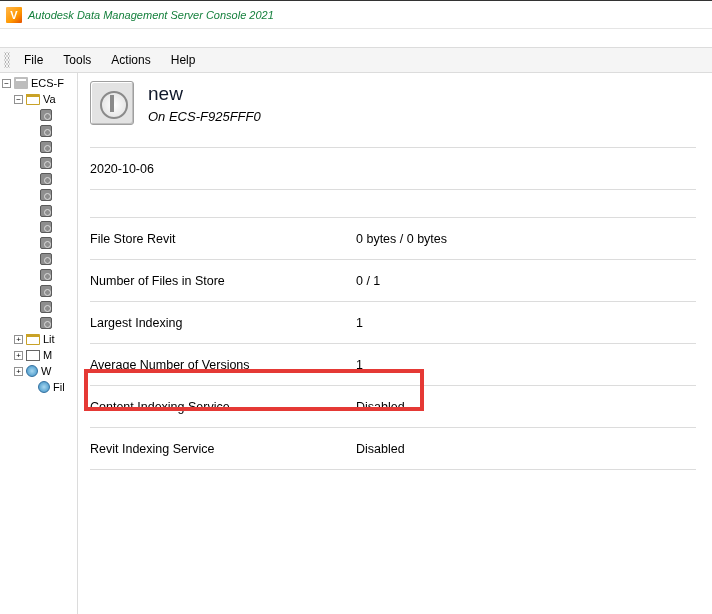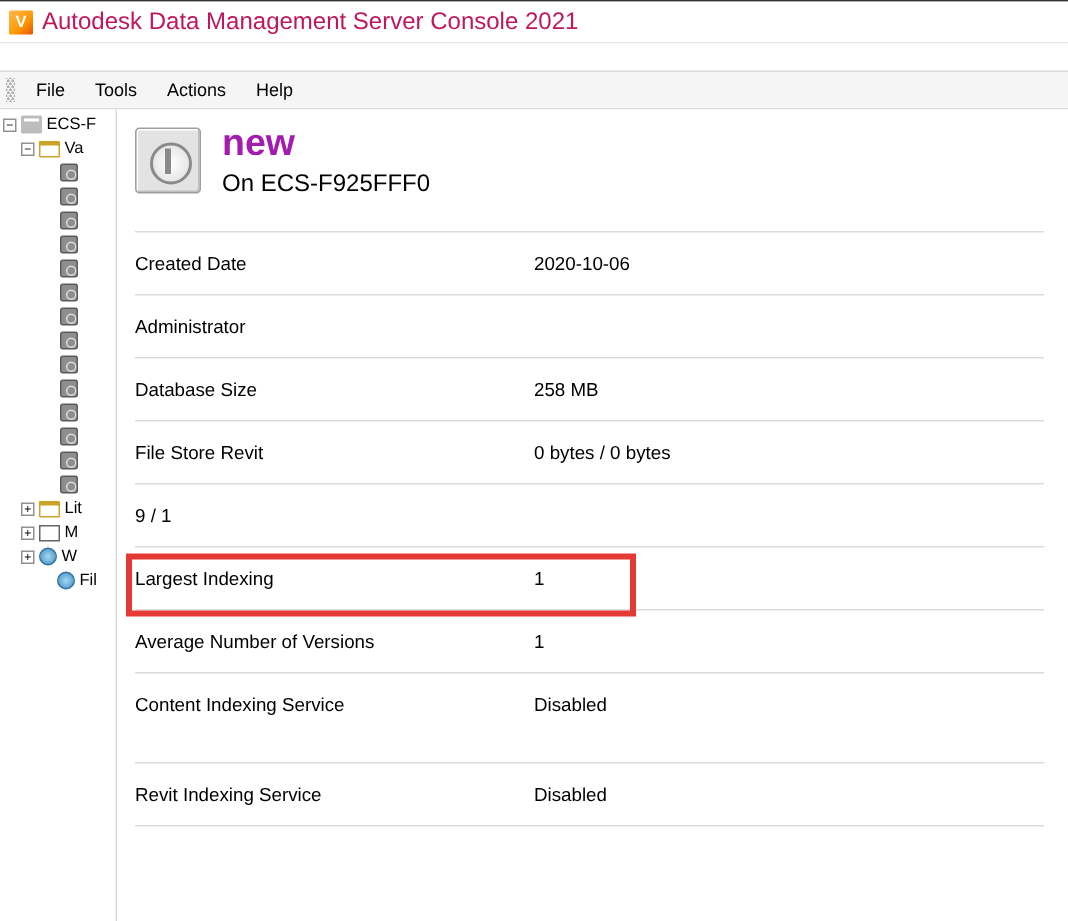--- a/index.html
+++ b/index.html
@@ -21,21 +21,21 @@
       border-bottom: 1px solid #e5e5e5;
       gap: 6px;
     }
     .app-icon {
       width: 16px; height: 16px;
       background: linear-gradient(135deg, #ffb74d 0%, #ff9800 60%, #e65100 100%);
       display: flex; align-items: center; justify-content: center;
       font-weight: bold; color: #fff; font-size: 11px;
       border-radius: 1px;
     }
-    .title-text { font-size: 16px; color: #be185d; }
+    .title-text { font-size: 11px; color: #15803d; font-style: italic; }
     .separator-bar {
       height: 18px;
       background: #fff;
     }
     .menubar {
       display: flex;
       align-items: center;
       height: 26px;
       background: #f5f5f5;
       border-top: 1px solid #dcdcdc;
@@ -144,31 +144,31 @@
       border:2px solid #8a8a8a;
       border-radius:50%;
       background: radial-gradient(#fff,#ddd);
     }
     .big-vault-icon::after {
       content:"";
       position:absolute; left:19px; top:13px;
       width:4px; height:17px;
       background:#8a8a8a;
     }
-    .header-text h1 { font-size: 25px; font-weight: bold; color:#a21caf; margin-bottom:4px;}
-    .header-text .sub { font-size: 16px; color:#000;}
+    .header-text h1 { font-size: 19px; font-weight: normal; color:#0f172a; margin-bottom:4px;}
+    .header-text .sub { font-size: 13px; color:#000;font-style:italic;}
     .prop-row {
       display: flex;
       border-top: 1px solid #dcdcdc;
       padding: 14px 0 13px 0;
       align-items: center;
       font-size: 12.5px;
       color: #000;
     }
-    .prop-row:last-child { border-bottom: 1px solid #dcdcdc; margin-top: 18px; }
+    .prop-row:last-child { border-bottom: 1px solid #dcdcdc; }
     .prop-label { width: 266px; flex-shrink:0; }
     .prop-value { flex: 1; }
     .highlight-box {
       position: absolute;
       border: 4px solid #e53935;
       pointer-events: none;
       z-index: 100;
     }
     .content-wrap { position: relative; }
   </style>
@@ -269,36 +269,31 @@
     <div class="content-inner">
       <div class="header-block">
         <div class="big-vault-icon"></div>
         <div class="header-text">
           <h1>new</h1>
           <div class="sub">On ECS-F925FFF0</div>
         </div>
       </div>
 
       <div class="prop-row">
-        <div class="prop-label">Created Date</div>
         <div class="prop-value">2020-10-06</div>
       </div>
       <div class="prop-row">
-        <div class="prop-value">Administrator</div>
-      </div>
-      <div class="prop-row">
-        <div class="prop-label">Database Size</div>
-        <div class="prop-value">258 MB</div>
       </div>
       <div class="prop-row">
         <div class="prop-label">File Store Revit</div>
         <div class="prop-value">0 bytes / 0 bytes</div>
       </div>
       <div class="prop-row">
-        <div class="prop-value">9 / 1</div>
+        <div class="prop-label">Number of Files in Store</div>
+        <div class="prop-value">0 / 1</div>
       </div>
       <div class="prop-row">
         <div class="prop-label">Largest Indexing</div>
         <div class="prop-value">1</div>
       </div>
       <div class="prop-row">
         <div class="prop-label">Average Number of Versions</div>
         <div class="prop-value">1</div>
       </div>
       <div class="prop-row">

